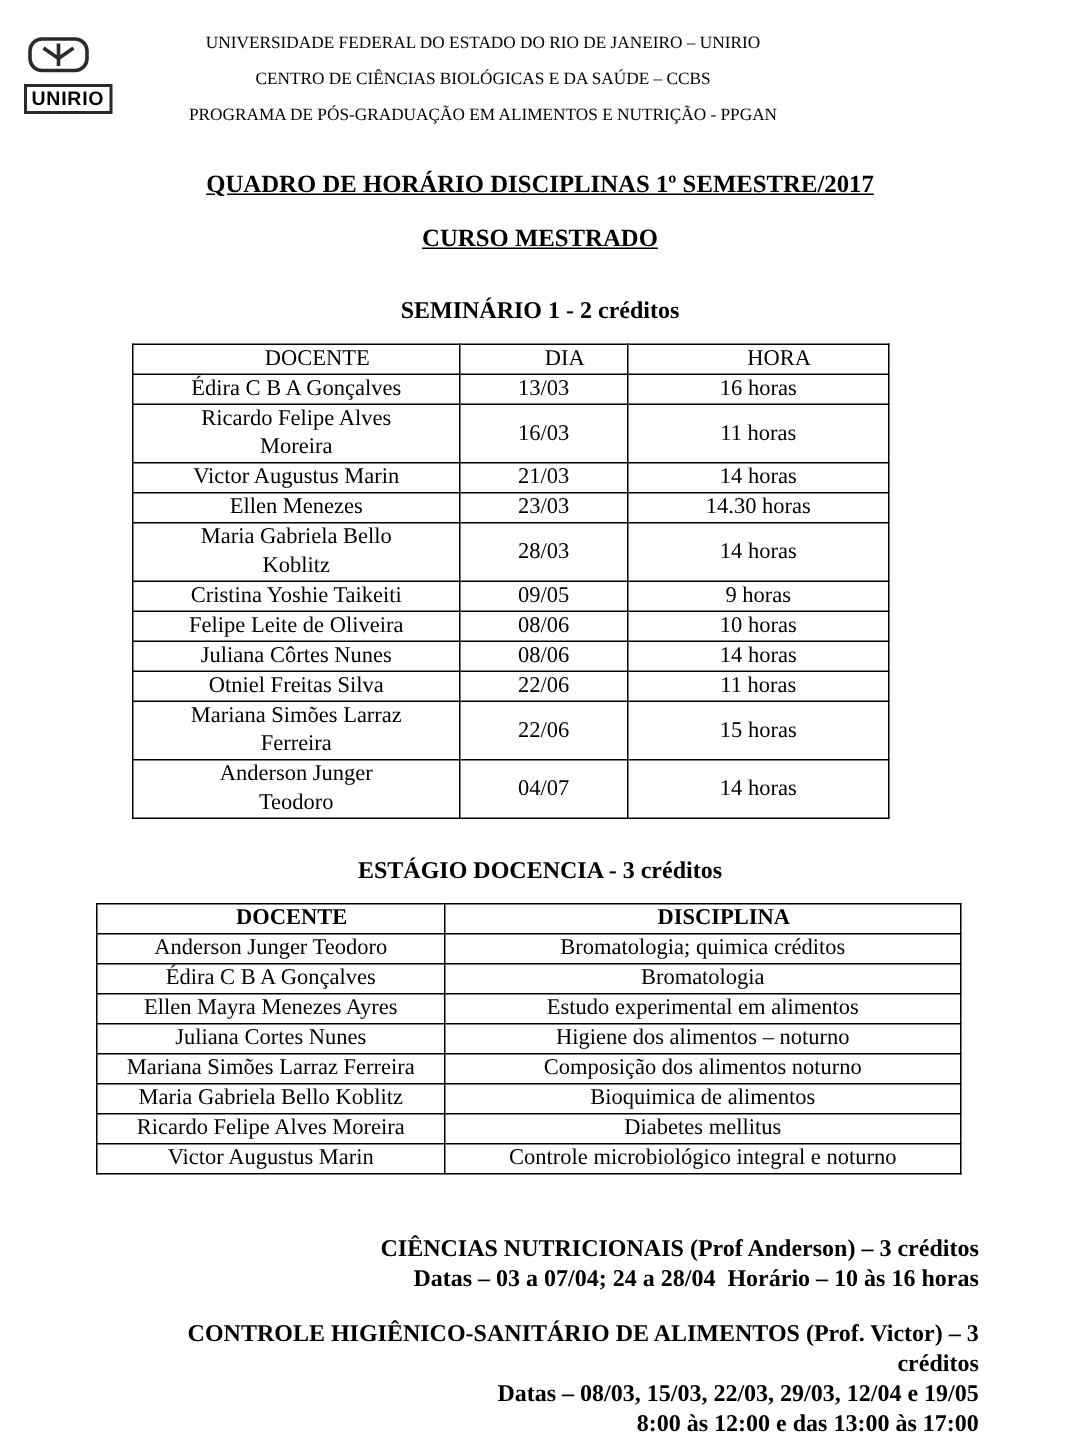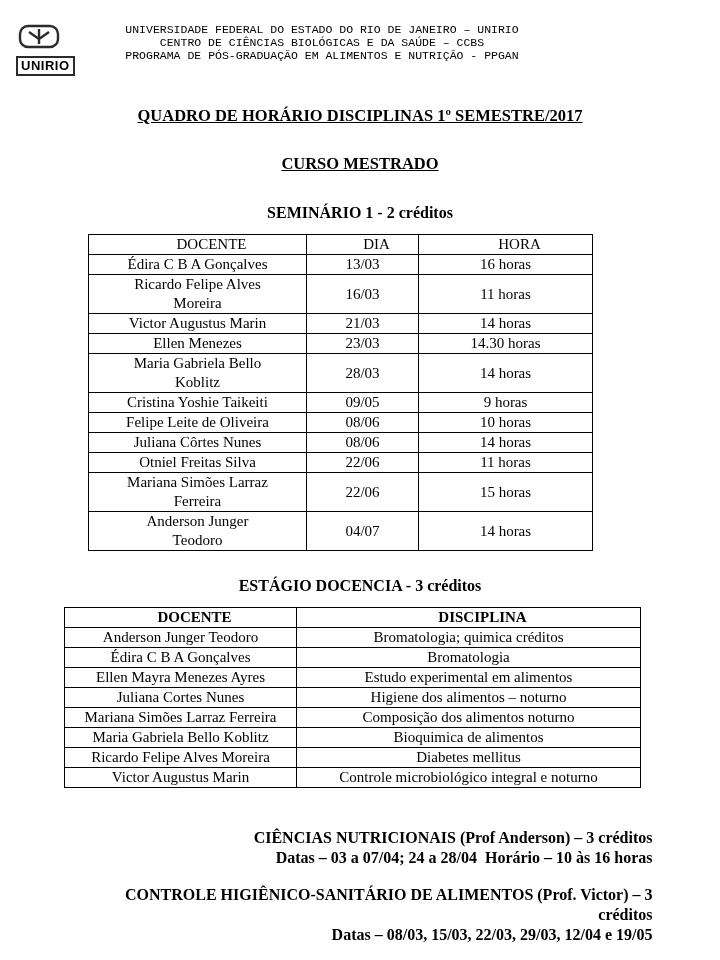--- a/index.html
+++ b/index.html
@@ -5,27 +5,27 @@
   * { margin:0; padding:0; box-sizing:border-box; }
   html,body { background:#ffffff; }
   body { width:720px; height:960px; font-family:"Liberation Serif", serif; color:#000; }
   .page { width:720px; height:960px; background:#fff; padding-top:16px; overflow:hidden; }
 
   
   .doc-header { display:flex; align-items:flex-start; padding:4px 36px 0 16px; }
   .logo { width:88px; display:flex; flex-direction:column; align-items:flex-start; gap:2px; padding-top:4px; }
   .logo-text { font-family:"Liberation Sans", sans-serif; font-weight:bold; font-size:13px;
                letter-spacing:.5px; border:2px solid #2b2b2b; padding:0 3px; line-height:16px; }
-  .header-lines { width:436px; display:flex; flex-direction:column; gap:0; text-align:center;
-                  font-family:Liberation Mono, monospace; font-size:11.5px; padding-top:3px; }
+  .header-lines { width:436px; display:flex; flex-direction:column; gap:12px; text-align:center;
+                  font-family:Liberation Serif, serif; font-size:11.5px; padding-top:3px; }
 
   
   .title { text-align:center; font-weight:bold; }
   .title-main   { font-size:16.5px; margin-top:30px; text-decoration:underline; }
-  .title-course { font-size:16.5px; margin-top:28px; text-decoration:underline; }
+  .title-course { font-size:16.5px; margin-top:16px; text-decoration:underline; }
   .title-sub    { font-size:16px;   margin-top:30px; }
   .title-estagio{ font-size:16px;   margin-top:26px; }
 
   
   table { border-collapse:collapse; table-layout:fixed; }
   .tbl td, .tbl th { border:1px solid #000; text-align:center; font-size:15px; line-height:19px;
                      padding:0 4px; white-space:pre-line; vertical-align:middle; }
   .tbl th { font-weight:normal;padding-left:32px; }
   .tbl-seminario { width:505px; margin:12px 0 0 88px; }
   .tbl-estagio   { width:576px; margin:12px 0 0 64px; }
@@ -184,15 +184,16 @@
         </tr>
     </tbody>
   </table>
 
   <div class="footer">
     <div>CIÊNCIAS NUTRICIONAIS (Prof Anderson) – 3 créditos</div>
     <div>Datas – 03 a 07/04; 24 a 28/04 &nbsp;Horário – 10 às 16 horas</div>
     <div class="footer-gap"></div>
     <div>CONTROLE HIGIÊNICO-SANITÁRIO DE ALIMENTOS (Prof. Victor) – 3 créditos</div>
     <div>Datas – 08/03, 15/03, 22/03, 29/03, 12/04 e 19/05</div>
+    <div>8:00 às 12:00 e das 13:00 às 17:00</div>
   </div>
 
 </div>
 
 </body></html>

